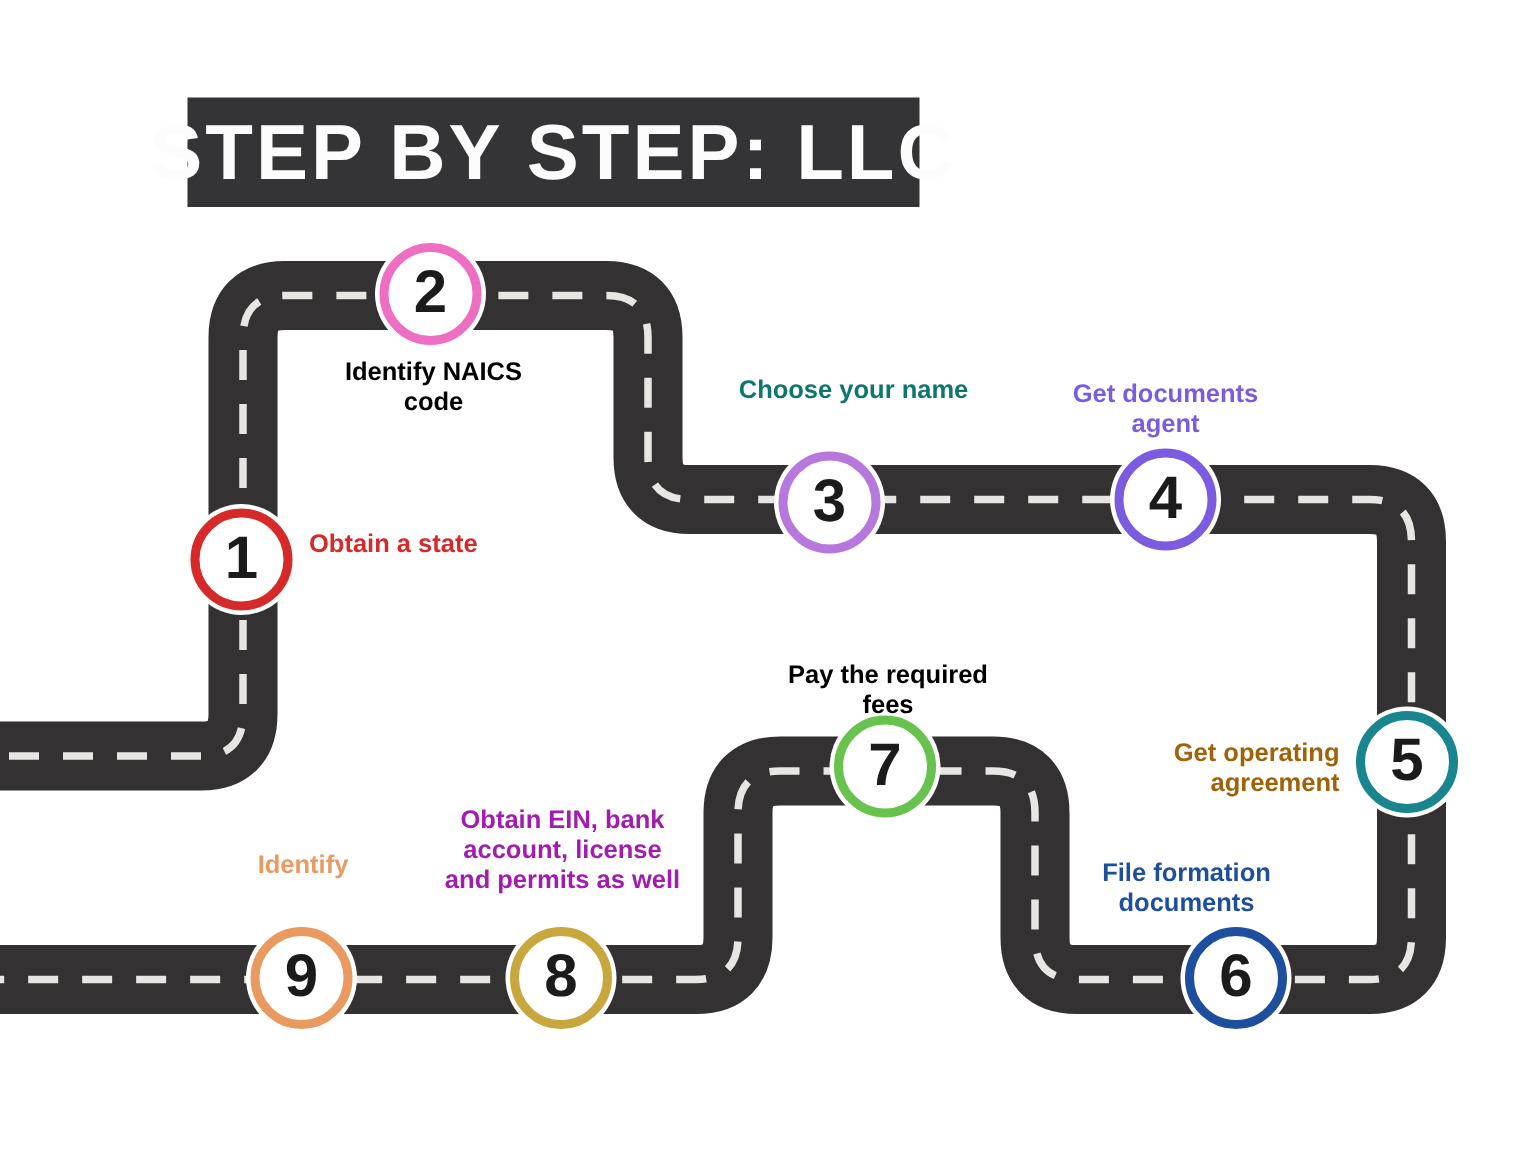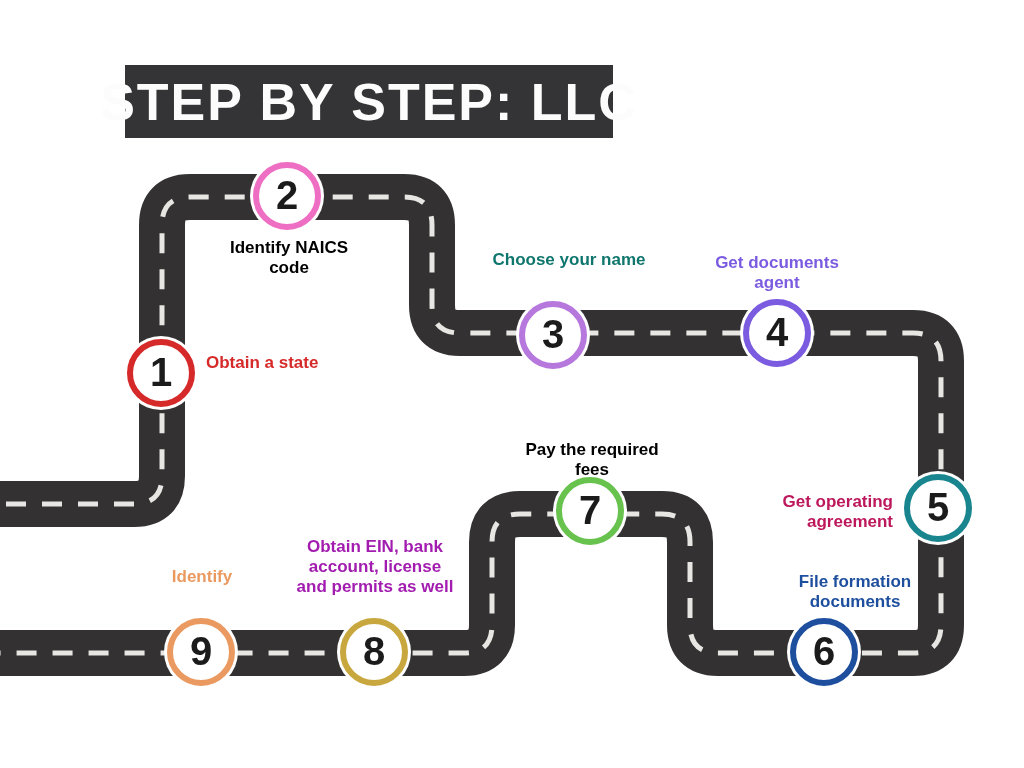--- a/index.html
+++ b/index.html
@@ -96,26 +96,26 @@
       </div>
       <div class="step-label align-center" style="top: 250px; color: #0f766e; left: 557px; margin-left: 12px;">Choose your name</div>
       <div class="step-circle" style="left: 743px; top: 299px; border-color: rgb(123, 92, 224);">
         <span class="step-num" style="color: rgb(28, 27, 27);">4</span>
       </div>
       <div class="step-label align-center" style="top: 253px; color: rgb(123, 92, 224); left: 777px;">Get documents
 agent</div>
       <div class="step-circle" style="left: 904px; top: 474px; border-color: rgb(25, 133, 142);">
         <span class="step-num" style="color: rgb(28, 27, 27);">5</span>
       </div>
-      <div class="step-label align-right" style="top: 492px; color: #be185d; right: 131px;">Get operating
+      <div class="step-label align-right" style="top: 492px; color: #a16207; right: 131px;">Get operating
 agreement</div>
       <div class="step-circle" style="left: 790px; top: 618px; border-color: rgb(30, 79, 158);">
         <span class="step-num" style="color: rgb(28, 27, 27);">6</span>
       </div>
-      <div class="step-label align-center" style="top: 572px; color: rgb(30, 79, 158); left: 855px;">File formation
+      <div class="step-label align-center" style="top: 572px; color: rgb(30, 79, 158); left: 791px;">File formation
 documents</div>
       <div class="step-circle" style="left: 556px; top: 477px; border-color: rgb(104, 194, 78);">
         <span class="step-num" style="color: rgb(28, 27, 27);">7</span>
       </div>
       <div class="step-label align-center" style="top: 440px; color: #000000; left: 592px;">Pay the required
 fees</div>
       <div class="step-circle" style="left: 340px; top: 618px; border-color: rgb(200, 167, 62);">
         <span class="step-num" style="color: rgb(28, 27, 27);">8</span>
       </div>
       <div class="step-label align-center" style="top: 537px; color: #a21caf; left: 375px;">Obtain EIN, bank

